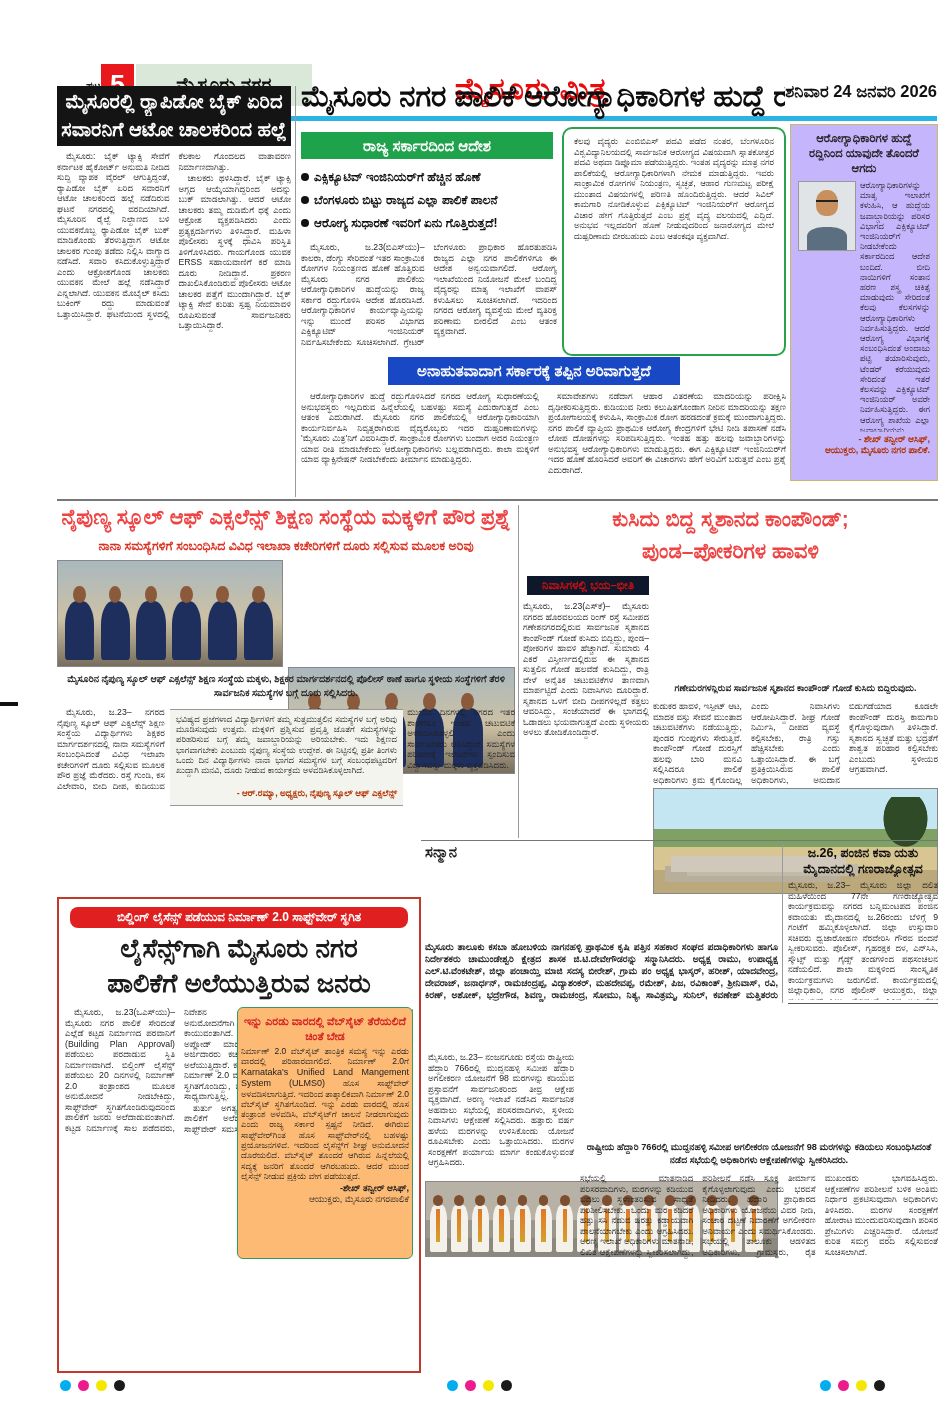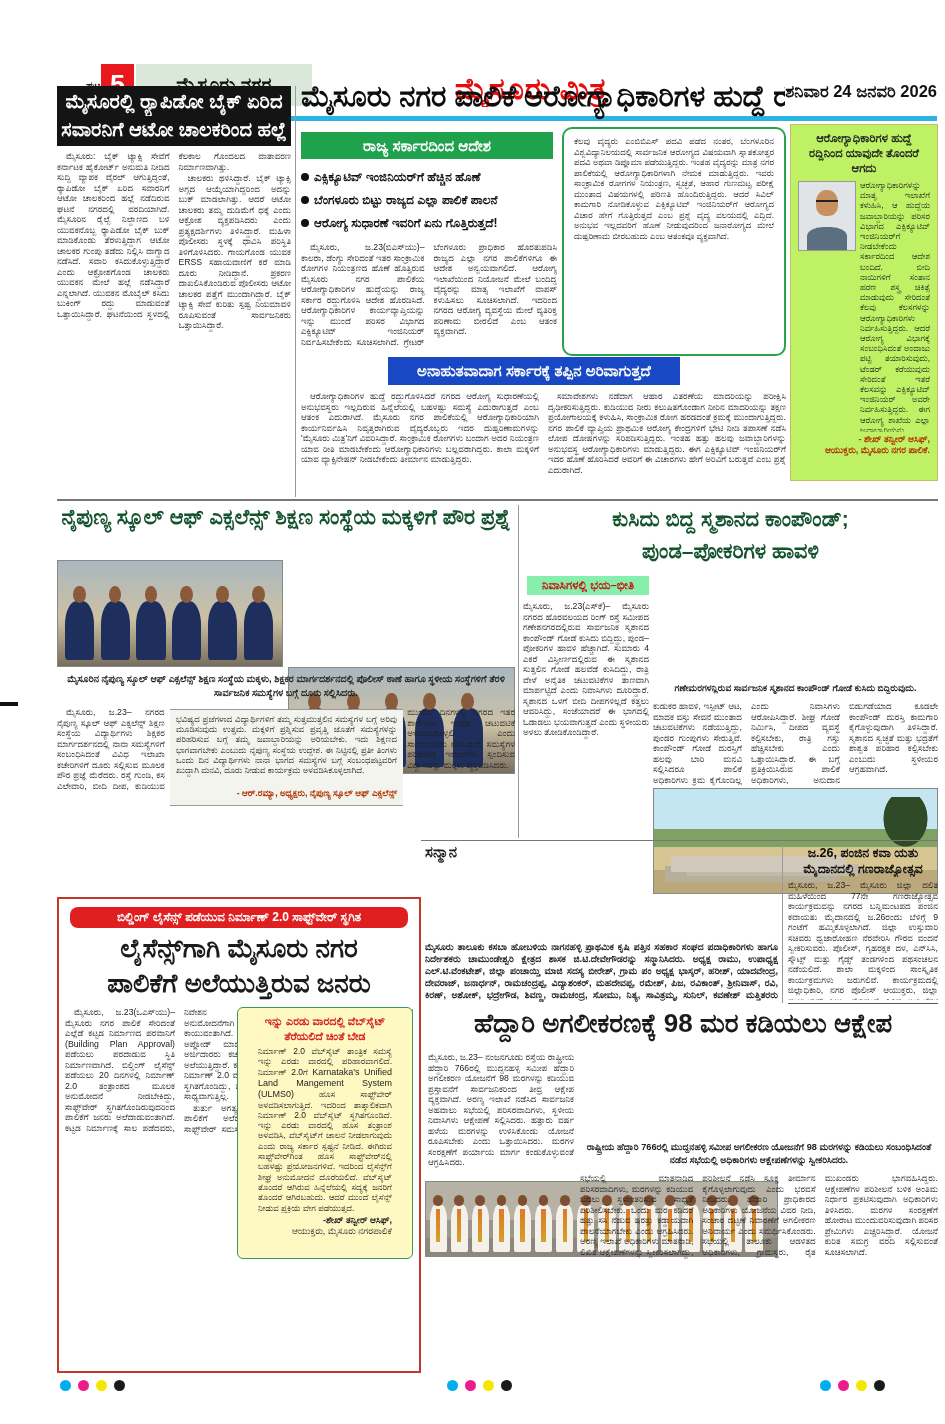--- a/index.html
+++ b/index.html
@@ -28,48 +28,48 @@
                  width:176px; height:42px; line-height:42px; text-align:center; }
   .masthead { color:#e60d0d; font-family:"Liberation Serif", serif; 
               font-weight:bold; font-size:30px; letter-spacing:1px; }
   .dateline { font-size:16.5px; font-weight:bold; color:#111; }
   .cyan-rule { background:#2ab4e4; }
 
   
   .hl-blackbox { background:#141414; color:#fff; font-weight:bold; text-align:center;
                  font-size:19.5px; line-height:27.5px; padding-top:2px; }
   .hl-main { font-weight:bold; color:#0d0d0d; font-size:29px; }
-  .hl-mid { font-weight:bold; color:#14532d; font-size:21px; }
+  .hl-mid { font-weight:bold; color:#ef4444; font-size:21px; }
   .hl-sm { font-weight:bold; color:#0d0d0d; font-size:12.5px; line-height:16px; }
   .kicker-green { background:#1fa24c; color:#fff; font-weight:bold; font-size:15px;
                   text-align:center; }
   .kicker-red { background:#e02020; color:#fff; font-weight:bold; font-size:12px;
                 text-align:center; line-height:21px;border-radius:8px; }
-  .kicker-yellow { background:#86efac; color:#cc1111; font-weight:bold; font-size:11.5px;
+  .kicker-yellow { background:#0f172a; color:#cc1111; font-weight:bold; font-size:11.5px;
                    text-align:center; line-height:19px; }
   .bar-blue { background:#1948c4; color:#fff; font-weight:bold; font-size:15px;
               text-align:center; line-height:28px; }
   .subhead-red { color:#d93020; font-weight:bold; font-size:12.5px; text-align:center; }
   .bullet-line { font-size:12px; font-weight:bold; line-height:23px; color:#111; white-space:nowrap; overflow:hidden;}
   .bullet-dot { display:inline-block; width:8px; height:8px; border-radius:50%;
                 background:#111; margin-right:5px; }
   .caption { font-weight:bold; color:#222; }
 
   
   .greenbox { border:2px solid #2aa24c; border-radius:10px; padding:7px 10px; background:#fff; }
   .greenbox .gb-title { font-size:14.5px; font-weight:bold; text-align:center;
                         line-height:19px; color:#0d0d0d; margin-bottom:4px; }
-  .yellowbox { background:#bef264; border:1px solid #c9b96a; padding:6px 7px; }
+  .yellowbox { background:#c4b5fd; border:1px solid #c9b96a; padding:6px 7px; }
   .yellowbox .yb-title { font-size:11.5px; font-weight:bold; text-align:center;
                          line-height:15px; color:#222; margin-bottom:4px; }
   .attr-red { color:#b03000; font-weight:bold; font-size:9px; text-align:right; margin-top:2px; }
   .insetbox { background:#f4f4ee; border-top:1px solid #999; border-bottom:1px solid #999;
               padding:4px 6px; }
   .redbox-article { border:2px solid #c0392b; }
-  .ulms-box { background:#fef9c3; border:1.5px solid #3a9a5c; border-radius:6px; padding:6px 20px; }
+  .ulms-box { background:#fdba74; border:1.5px solid #3a9a5c; border-radius:6px; padding:6px 3px; }
   .ulms-box .ub-title { color:#d32222; font-weight:bold; font-size:11px; text-align:center;
                         line-height:14.5px; margin-bottom:3px; }
   .eng-bold { font-weight:normal; font-size:9px; line-height:11px; }
 
   
   .photo { position:relative; overflow:hidden; border:1px solid #888; }
   .ph-school { background:linear-gradient(180deg,#a9b8bf 0%,#cdc1a4 55%,#786e5e 100%); }
   .ph-school i { position:absolute; bottom:6%; width:13%; height:56%;
                  background:#1e2f5e; border-radius:40% 40% 8% 8%; }
   .ph-school i::before { content:''; position:absolute; top:-26%; left:28%; width:44%; height:30%;
@@ -147,20 +147,21 @@
 
   <div class="abs bar-blue nowrap" style="left:388px; top:357px; width:292px; height:28px;">ಅನಾಹುತವಾದಾಗ ಸರ್ಕಾರಕ್ಕೆ ತಪ್ಪಿನ ಅರಿವಾಗುತ್ತದೆ</div>
   <div class="abs body-sm cols2" style="left:301px; top:391px; width:485px; height:104px;">
     <p>ಆರೋಗ್ಯಾಧಿಕಾರಿಗಳ ಹುದ್ದೆ ರದ್ದುಗೊಳಿಸಿದರೆ ನಗರದ ಆರೋಗ್ಯ ಸುಧಾರಣೆಯಲ್ಲಿ ಅನುಭವಸ್ಥರು ಇಲ್ಲದಿರುವ ಹಿನ್ನೆಲೆಯಲ್ಲಿ ಬಹಳಷ್ಟು ಸಮಸ್ಯೆ ಎದುರಾಗುತ್ತದೆ ಎಂಬ ಆತಂಕ ಎದುರಾಗಿದೆ. ಮೈಸೂರು ನಗರ ಪಾಲಿಕೆಯಲ್ಲಿ ಆರೋಗ್ಯಾಧಿಕಾರಿಯಾಗಿ ಕಾರ್ಯನಿರ್ವಹಿಸಿ ನಿವೃತ್ತರಾಗಿರುವ ವೈದ್ಯರೊಬ್ಬರು ಇದರ ದುಷ್ಪರಿಣಾಮಗಳನ್ನು 'ಮೈಸೂರು ಮಿತ್ರ'ನಿಗೆ ವಿವರಿಸಿದ್ದಾರೆ. ಸಾಂಕ್ರಾಮಿಕ ರೋಗಗಳು ಬಂದಾಗ ಅದರ ನಿಯಂತ್ರಣ ಯಾವ ರೀತಿ ಮಾಡಬೇಕೆಂದು ಆರೋಗ್ಯಾಧಿಕಾರಿಗಳು ಬಲ್ಲವರಾಗಿದ್ದರು. ಕಾಲಾ ಮಕ್ಕಳಿಗೆ ಯಾವ ವ್ಯಾಕ್ಸಿನೇಷನ್ ನೀಡಬೇಕೆಂದು ತೀರ್ಮಾನ ಮಾಡುತ್ತಿದ್ದರು.</p>
     <p>ಸಮಾವೇಶಗಳು ನಡೆದಾಗ ಆಹಾರ ವಿತರಣೆಯ ಮಾದರಿಯನ್ನು ಪರೀಕ್ಷಿಸಿ ದೃಢೀಕರಿಸುತ್ತಿದ್ದರು. ಕುಡಿಯುವ ನೀರು ಕಲುಷಿತಗೊಂಡಾಗ ನೀರಿನ ಮಾದರಿಯನ್ನು ತಕ್ಷಣ ಪ್ರಯೋಗಾಲಯಕ್ಕೆ ಕಳುಹಿಸಿ, ಸಾಂಕ್ರಾಮಿಕ ರೋಗ ಹರಡದಂತೆ ಕ್ರಮಕ್ಕೆ ಮುಂದಾಗುತ್ತಿದ್ದರು. ನಗರ ಪಾಲಿಕೆ ವ್ಯಾಪ್ತಿಯ ಪ್ರಾಥಮಿಕ ಆರೋಗ್ಯ ಕೇಂದ್ರಗಳಿಗೆ ಭೇಟಿ ನೀಡಿ ತಪಾಸಣೆ ನಡೆಸಿ ಲೋಪ ದೋಷಗಳನ್ನು ಸರಿಪಡಿಸುತ್ತಿದ್ದರು. ಇಂತಹ ಹತ್ತು ಹಲವು ಜವಾಬ್ದಾರಿಗಳನ್ನು ಅನುಭವಸ್ಥ ಆರೋಗ್ಯಾಧಿಕಾರಿಗಳು ಮಾಡುತ್ತಿದ್ದರು. ಈಗ ಎಕ್ಸಿಕ್ಯೂಟಿವ್ ಇಂಜಿನಿಯರ್‌ಗೆ ಇದರ ಹೊಣೆ ಹೊರಿಸಿದರೆ ಅವರಿಗೆ ಈ ವಿಚಾರಗಳು ಹೇಗೆ ಅರಿವಿಗೆ ಬರುತ್ತವೆ ಎಂಬ ಪ್ರಶ್ನೆ ಎದುರಾಗಿದೆ.</p>
   </div>
 
   <div class="abs rule-h" style="left:57px; top:499px; width:881px; height:2px;"></div>
 
   <div class="abs hl-mid nowrap ctr" style="left:57px; top:505px; width:458px; height:30px;">ನೈಪುಣ್ಯ ಸ್ಕೂಲ್ ಆಫ್ ಎಕ್ಸಲೆನ್ಸ್ ಶಿಕ್ಷಣ ಸಂಸ್ಥೆಯ ಮಕ್ಕಳಿಗೆ ಪೌರ ಪ್ರಶ್ನೆ</div>
+  <div class="abs subhead-red nowrap" style="left:57px; top:539px; width:458px; height:17px;">ನಾನಾ ಸಮಸ್ಯೆಗಳಿಗೆ ಸಂಬಂಧಿಸಿದ ವಿವಿಧ ಇಲಾಖಾ ಕಚೇರಿಗಳಿಗೆ ದೂರು ಸಲ್ಲಿಸುವ ಮೂಲಕ ಅರಿವು</div>
   <div class="abs photo ph-school" style="left:57px; top:560px; width:226px; height:107px;">
     <i style="left:3%"></i>
       <i style="left:19%"></i>
       <i style="left:35%"></i>
       <i style="left:51%"></i>
       <i style="left:67%"></i>
       <i style="left:83%"></i>
   </div>
   <div class="abs photo ph-school" style="left:288px; top:560px; width:227px; height:107px;">
     <i style="left:5%"></i>
@@ -235,21 +236,20 @@
     <div class="ub-title">ಇನ್ನು ಎರಡು ವಾರದಲ್ಲಿ ವೆಬ್‌ಸೈಟ್ ತೆರೆಯಲಿದೆ ಚಿಂತೆ ಬೇಡ</div>
     <div class="body-sm clip" style="font-size:8.5px; line-height:10.3px; max-height:186px;">
       <span>ನಿರ್ಮಾಣ್ 2.0 ವೆಬ್‌ಸೈಟ್ ತಾಂತ್ರಿಕ ಸಮಸ್ಯೆ ಇನ್ನು ಎರಡು ವಾರದಲ್ಲಿ ಪರಿಹಾರವಾಗಲಿದೆ. ನಿರ್ಮಾಣ್ 2.0ಗೆ</span>
       <span class="eng-bold">Karnataka's Unified Land Mangement System (ULMS0)</span>
       <span>ಹೊಸ ಸಾಫ್ಟ್‌ವೇರ್ ಅಳವಡಿಸಲಾಗುತ್ತಿದೆ. ಇದರಿಂದ ತಾತ್ಕಾಲಿಕವಾಗಿ ನಿರ್ಮಾಣ್ 2.0 ವೆಬ್‌ಸೈಟ್ ಸ್ಥಗಿತಗೊಂಡಿದೆ. ಇನ್ನು ಎರಡು ವಾರದಲ್ಲಿ ಹೊಸ ತಂತ್ರಾಂಶ ಅಳವಡಿಸಿ, ವೆಬ್‌ಸೈಟ್‌ಗೆ ಚಾಲನೆ ನೀಡಲಾಗುವುದು ಎಂದು ರಾಜ್ಯ ಸರ್ಕಾರ ಸ್ಪಷ್ಟನೆ ನೀಡಿದೆ. ಈಗಿರುವ ಸಾಫ್ಟ್‌ವೇರ್‌ಗಿಂತ ಹೊಸ ಸಾಫ್ಟ್‌ವೇರ್‌ನಲ್ಲಿ ಬಹಳಷ್ಟು ಪ್ರಯೋಜನಗಳಿವೆ. ಇದರಿಂದ ಲೈಸೆನ್ಸ್‌ಗೆ ಶೀಘ್ರ ಅನುಮೋದನೆ ದೊರೆಯಲಿದೆ. ವೆಬ್‌ಸೈಟ್ ತೊಂದರೆ ಆಗಿರುವ ಹಿನ್ನೆಲೆಯಲ್ಲಿ ಸದ್ಯಕ್ಕೆ ಜನರಿಗೆ ತೊಂದರೆ ಆಗಿರಬಹುದು. ಆದರೆ ಮುಂದೆ ಲೈಸೆನ್ಸ್ ನೀಡುವ ಪ್ರಕ್ರಿಯೆ ವೇಗ ಪಡೆಯುತ್ತದೆ.</span>
     </div>
     <div class="attr-red" style="color:#222;">-ಶೇಖ್ ತನ್ವೀರ್ ಆಸಿಫ್,</div>
     <div class="attr-red" style="color:#222; margin-top:0; font-weight:normal;">ಆಯುಕ್ತರು, ಮೈಸೂರು ನಗರಪಾಲಿಕೆ</div>
   </div>
 
-  <div class="abs b nowrap clip ctr" style="left:428px; top:1008px; width:510px; height:38px; font-size:26px;">ಹೆದ್ದಾರಿ ಅಗಲೀಕರಣಕ್ಕೆ 98 ಮರ ಕಡಿಯಲು ಆಕ್ಷೇಪ</div>
   <div class="abs body-sm" style="left:428px; top:1052px; width:146px; height:318px;">ಮೈಸೂರು, ಜ.23– ನಂಜನಗೂಡು ರಸ್ತೆಯ ರಾಷ್ಟ್ರೀಯ ಹೆದ್ದಾರಿ 766ರಲ್ಲಿ ಮುದ್ದನಹಳ್ಳಿ ಸಮೀಪ ಹೆದ್ದಾರಿ ಅಗಲೀಕರಣ ಯೋಜನೆಗೆ 98 ಮರಗಳನ್ನು ಕಡಿಯುವ ಪ್ರಸ್ತಾವನೆಗೆ ಸಾರ್ವಜನಿಕರಿಂದ ತೀವ್ರ ಆಕ್ಷೇಪ ವ್ಯಕ್ತವಾಗಿದೆ. ಅರಣ್ಯ ಇಲಾಖೆ ನಡೆಸಿದ ಸಾರ್ವಜನಿಕ ಅಹವಾಲು ಸಭೆಯಲ್ಲಿ ಪರಿಸರವಾದಿಗಳು, ಸ್ಥಳೀಯ ನಿವಾಸಿಗಳು ಆಕ್ಷೇಪಣೆ ಸಲ್ಲಿಸಿದರು. ಹತ್ತಾರು ವರ್ಷ ಹಳೆಯ ಮರಗಳನ್ನು ಉಳಿಸಿಕೊಂಡು ಯೋಜನೆ ರೂಪಿಸಬೇಕು ಎಂದು ಒತ್ತಾಯಿಸಿದರು. ಮರಗಳ ಸಂರಕ್ಷಣೆಗೆ ಪರ್ಯಾಯ ಮಾರ್ಗ ಕಂಡುಕೊಳ್ಳುವಂತೆ ಆಗ್ರಹಿಸಿದರು.</div>
 
   <div class="abs caption ctr clip" style="left:580px; top:1141px; width:358px; height:27px; font-size:9.2px; line-height:13px;">ರಾಷ್ಟ್ರೀಯ ಹೆದ್ದಾರಿ 766ರಲ್ಲಿ ಮುದ್ದನಹಳ್ಳಿ ಸಮೀಪ ಅಗಲೀಕರಣ ಯೋಜನೆಗೆ 98 ಮರಗಳನ್ನು ಕಡಿಯಲು ಸಂಬಂಧಿಸಿದಂತೆ ನಡೆದ ಸಭೆಯಲ್ಲಿ ಅಧಿಕಾರಿಗಳು ಆಕ್ಷೇಪಣೆಗಳನ್ನು ಸ್ವೀಕರಿಸಿದರು.</div>
   <div class="abs body-sm cols3" style="left:580px; top:1173px; width:358px; height:197px;">ಸಭೆಯಲ್ಲಿ ಮಾತನಾಡಿದ ಪರಿಸರವಾದಿಗಳು, ಮರಗಳನ್ನು ಕಡಿಯುವ ಬದಲು ಸ್ಥಳಾಂತರಿಸುವ ಸಾಧ್ಯತೆ ಪರಿಶೀಲಿಸಬೇಕು. ಒಂದು ಮರ ಕಡಿದರೆ ಹತ್ತು ಸಸಿ ನೆಡುವ ಷರತ್ತು ಕಡ್ಡಾಯವಾಗಿ ಪಾಲನೆಯಾಗಬೇಕು ಎಂದು ಆಗ್ರಹಿಸಿದರು. ಅರಣ್ಯ ಇಲಾಖೆ ಅಧಿಕಾರಿಗಳು ಮಾತನಾಡಿ, ಲಿಖಿತ ಆಕ್ಷೇಪಣೆಗಳನ್ನು ಸ್ವೀಕರಿಸಲಾಗಿದ್ದು, ಪರಿಶೀಲನೆ ನಡೆಸಿ ಸೂಕ್ತ ತೀರ್ಮಾನ ಕೈಗೊಳ್ಳಲಾಗುವುದು ಎಂದು ಭರವಸೆ ನೀಡಿದರು. ಹೆದ್ದಾರಿ ಪ್ರಾಧಿಕಾರದ ಅಧಿಕಾರಿಗಳು ಯೋಜನೆಯ ವಿವರ ನೀಡಿ, ಸಂಚಾರ ದಟ್ಟಣೆ ನಿವಾರಣೆಗೆ ಅಗಲೀಕರಣ ಅನಿವಾರ್ಯ ಎಂದು ಸಮರ್ಥಿಸಿಕೊಂಡರು. ಸಭೆಯಲ್ಲಿ ತಾಲೂಕು ಆಡಳಿತದ ಅಧಿಕಾರಿಗಳು, ಗ್ರಾಮಸ್ಥರು, ರೈತ ಮುಖಂಡರು ಭಾಗವಹಿಸಿದ್ದರು. ಆಕ್ಷೇಪಣೆಗಳ ಪರಿಶೀಲನೆ ಬಳಿಕ ಅಂತಿಮ ನಿರ್ಧಾರ ಪ್ರಕಟಿಸುವುದಾಗಿ ಅಧಿಕಾರಿಗಳು ತಿಳಿಸಿದರು. ಮರಗಳ ಸಂರಕ್ಷಣೆಗೆ ಹೋರಾಟ ಮುಂದುವರಿಸುವುದಾಗಿ ಪರಿಸರ ಪ್ರೇಮಿಗಳು ಎಚ್ಚರಿಸಿದ್ದಾರೆ. ಯೋಜನೆ ಕುರಿತ ಸಮಗ್ರ ವರದಿ ಸಲ್ಲಿಸುವಂತೆ ಸೂಚಿಸಲಾಗಿದೆ.</div>
 
   <div class="abs fold-mark" style="left:0; top:702px; width:18px; height:4px;"></div>
   <div class="abs dots" style="left:60px; top:1380px;">
     <span class="dot" style="background:#00aeef"></span>
     <span class="dot" style="background:#ec1c8d"></span>
     <span class="dot" style="background:#f5e800"></span>

